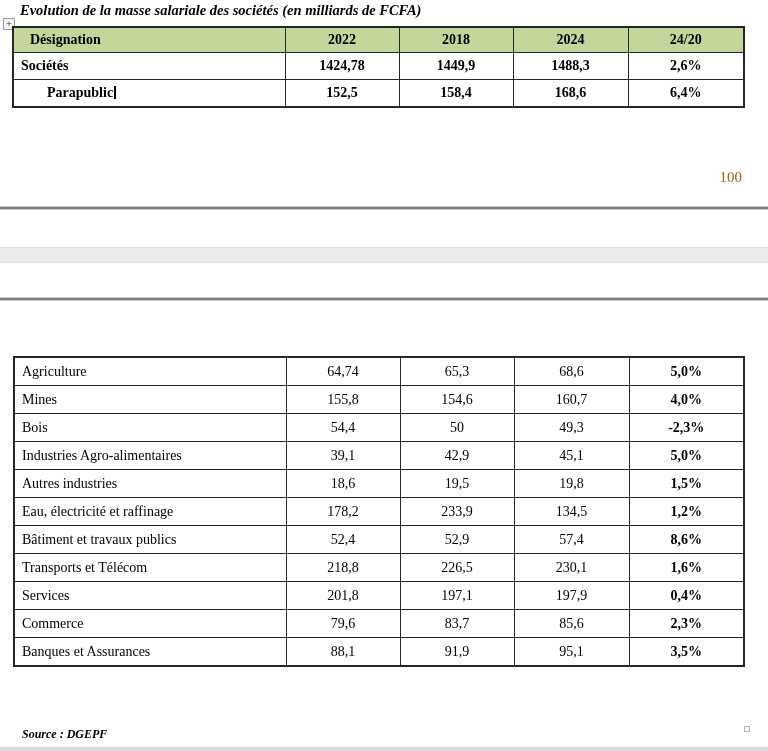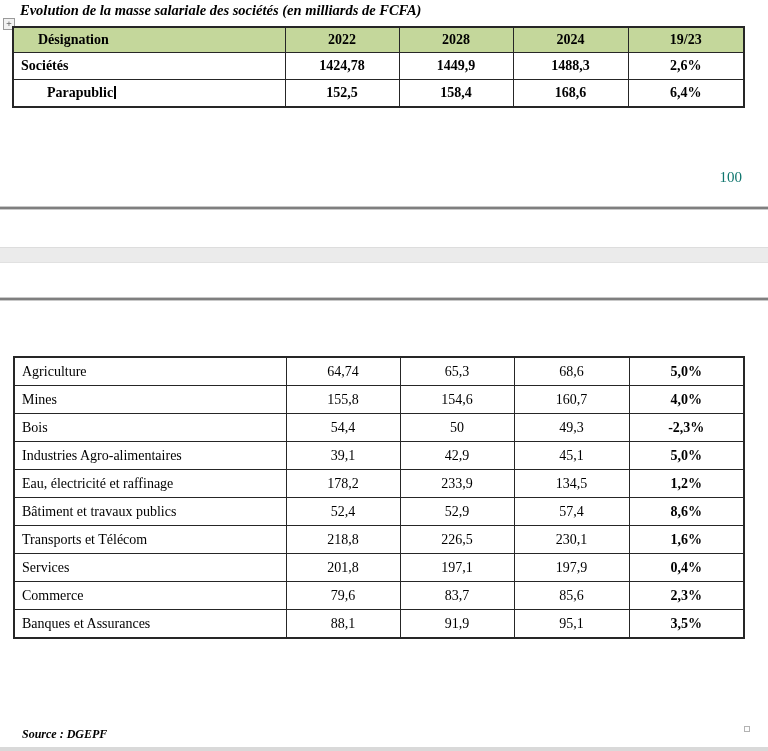--- a/index.html
+++ b/index.html
@@ -24,34 +24,34 @@
     font-family:"DejaVu Sans Mono",monospace;
     box-sizing:content-box;cursor:move;
   }
 
   table{border-collapse:collapse;table-layout:fixed;position:absolute;background:#fff;}
   #table1{left:12px;top:26px;width:731px;border:2px solid #262626;}
   #table2{left:13px;top:356px;width:730px;border:2px solid #262626;}
   th,td{border:1.5px solid #262626;padding:0;vertical-align:middle;
         font-size:14px;overflow:hidden;white-space:nowrap;}
   #table1 th{height:24px;background:var(--hdr,#c4d79b);font-weight:bold;text-align:center;}
-  #table1 th.label-col{text-align:left;padding-left:24px;margin-left:29px;}
+  #table1 th.label-col{text-align:left;padding-left:16px;margin-left:29px;}
   #table1 td{height:26px;}
   #table2 td{height:27px;}
   .label-cell{text-align:left;padding-left:7px;}
   .label-cell.indent{padding-left:33px;}
   .num{text-align:center;}
   .bold{font-weight:bold;}
 
   .caret{display:inline-block;width:1.5px;height:13px;background:#000;
          vertical-align:-2px;margin-left:1px;}
 
   .page-number{
     position:absolute;left:690px;top:169px;width:52px;
-    text-align:right;color:#0f766e;font-size:15px;
+    text-align:right;color:#a16207;font-size:15px;
   }
 
   .page-edge{position:absolute;left:0;width:768px;height:2px;background:#7f7f7f;
              border-top:1px solid #c9c9c9;border-bottom:1px solid #c9c9c9;}
   #edge1{top:206px;}
   #edge2{top:297px;}
 
   .gap-band{position:absolute;left:0;top:247px;width:768px;height:14px;
             background:#ebebeb;border-top:1px solid #dddddd;border-bottom:1px solid #e1e1e1;}
 
@@ -82,23 +82,23 @@
       <col style="width:272px">
         <col style="width:114px">
         <col style="width:114px">
       <col style="width:115px">
         <col style="width:116px">
     </colgroup>
     <thead>
         <tr>
           <th class="label-col">Désignation</th>
           <th class="">2022</th>
-          <th class="">2028</th>
+          <th class="">2018</th>
           <th class="">2024</th>
-          <th class="">19/23</th>
+          <th class="">24/20</th>
         </tr>
       </thead>
     <tbody>
         <tr>
           <td class="label-cell bold"><span>Sociétés</span></td>
           <td class="num bold">1424,78</td>
           <td class="num bold">1449,9</td>
           <td class="num bold">1488,3</td>
           <td class="num bold">2,6%</td>
         </tr>
@@ -149,20 +149,27 @@
           <td class="num bold">-2,3%</td>
         </tr>
         <tr>
           <td class="label-cell"><span>Industries Agro-alimentaires</span></td>
           <td class="num">39,1</td>
           <td class="num">42,9</td>
           <td class="num">45,1</td>
           <td class="num bold">5,0%</td>
         </tr>
         <tr>
+          <td class="label-cell"><span>Autres industries</span></td>
+          <td class="num">18,6</td>
+          <td class="num">19,5</td>
+          <td class="num">19,8</td>
+          <td class="num bold">1,5%</td>
+        </tr>
+        <tr>
           <td class="label-cell"><span>Eau, électricité et raffinage</span></td>
           <td class="num">178,2</td>
           <td class="num">233,9</td>
           <td class="num">134,5</td>
           <td class="num bold">1,2%</td>
         </tr>
         <tr>
           <td class="label-cell"><span>Bâtiment et travaux publics</span></td>
           <td class="num">52,4</td>
           <td class="num">52,9</td>

